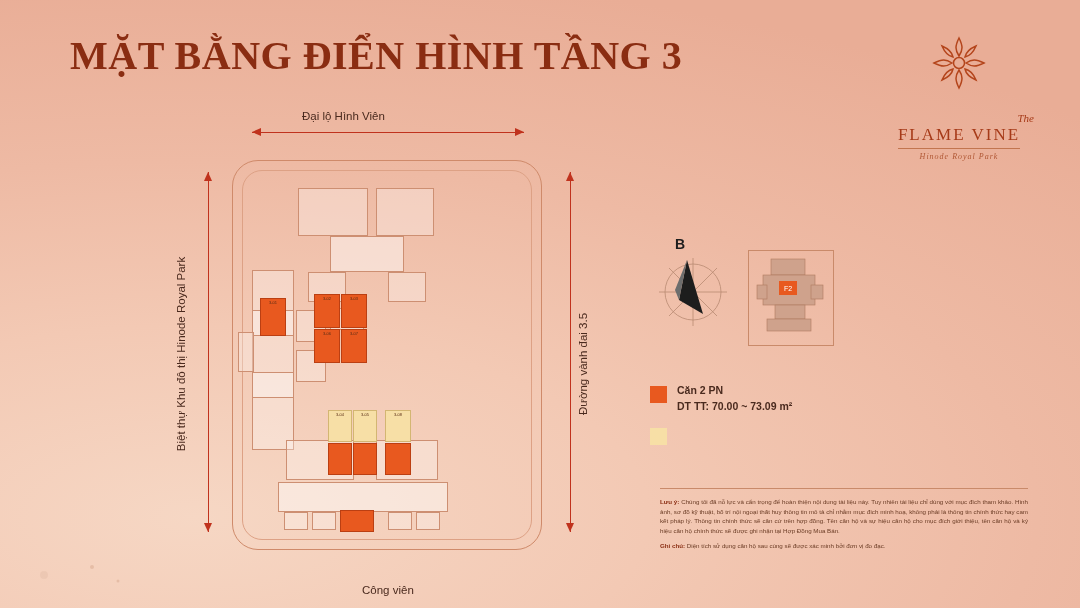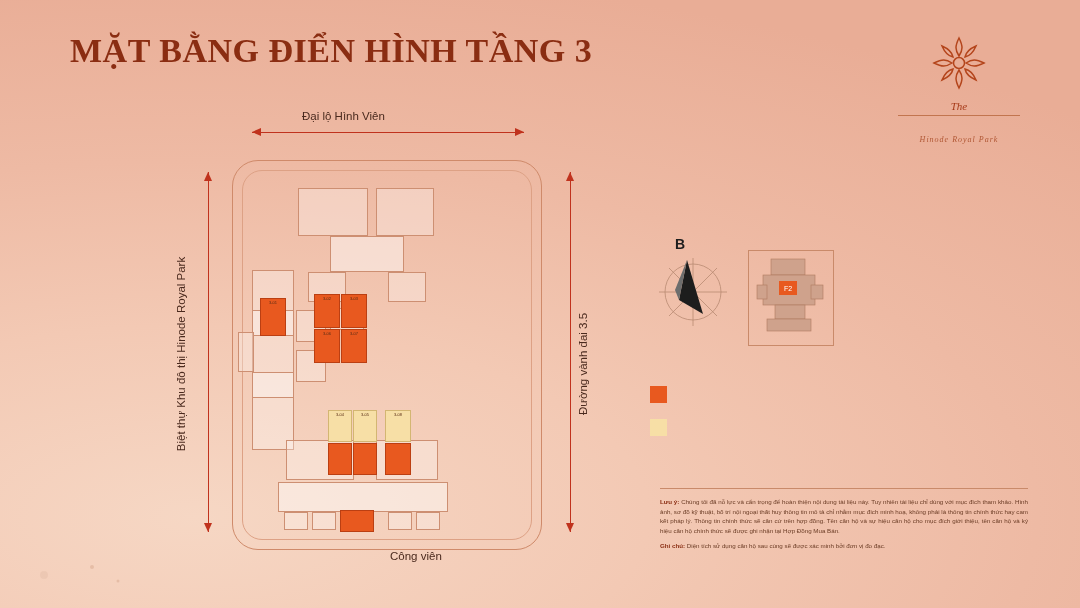--- a/index.html
+++ b/index.html
@@ -9,29 +9,29 @@
     font-family:"Liberation Sans", sans-serif;
     background:
       radial-gradient(120% 90% at 18% 85%, #f6d7c4 0%, #f3c9b4 35%, #eebaa4 65%, #e9ad96 100%);
     position:relative;
     color:#7a2f18;
   }
   
   #page-title {
     position:absolute; left:70px; top:32px;
     font-family:"Liberation Serif", serif;
-    font-size:34px; font-weight:bold; letter-spacing:0.5px;
+    font-size:40px; font-weight:bold; letter-spacing:0.5px;
     color:#8a2d12;
   }
   
   #brand { position:absolute; right:46px; top:30px; width:150px; text-align:center; color:#a63a18; }
   #brand .mark { height:66px; display:flex; align-items:center; justify-content:center; }
-  #brand .the { font-family:"Liberation Serif", serif; font-size:11px; font-style:italic; margin-top:4px; }
+  #brand .the { font-family:"Liberation Serif", serif; font-size:11px; font-style:italic; margin-top:16px;text-align:right; }
   #brand .name { font-family:"Liberation Serif", serif; font-size:17px; letter-spacing:2px; margin-top:1px; }
-  #brand .sub { font-family:"Liberation Serif", serif; font-size:8px; letter-spacing:1px; margin-top:19px; color:#b05734; font-style:italic;}
+  #brand .sub { font-family:"Liberation Serif", serif; font-size:8px; letter-spacing:1px; margin-top:3px; color:#b05734; font-style:italic;}
   #brand .rule { height:1px; background:#c2754f; margin:3px 14px; }
 
   
   #plan-area { position:absolute; left:180px; top:110px; width:420px; height:480px; }
 
   .dim-label { position:absolute; font-size:11.5px; color:#4a2a1e; white-space:nowrap; }
   .arrow-h { position:absolute; height:1px; background:#c0321d; }
   .arrow-h:before, .arrow-h:after {
     content:""; position:absolute; top:-4px; width:0; height:0;
     border-top:4.5px solid transparent; border-bottom:4.5px solid transparent;
@@ -71,21 +71,21 @@
   .legend-row { display:flex; align-items:flex-start; margin-bottom:14px; }
   .swatch { width:17px; height:17px; margin-right:10px; margin-top:2px; flex:0 0 auto; }
   .legend-title { font-size:10.5px; font-weight:bold; color:#4a2a1e; }
   .legend-sub { font-size:10.5px; font-weight:bold; color:#4a2a1e; margin-top:4px; }
 
   #notes { position:absolute; left:660px; top:488px; width:368px; }
   #notes .hr { height:1px; background:#c98a6a; margin-bottom:8px; }
   #notes p { margin:0 0 6px 0; font-size:6.2px; line-height:1.55; color:#6a3b24; text-align:justify; }
   #notes b { color:#8a2d12; }
 
-  #bottom-label { position:absolute; left:362px; top:550px; font-size:11.5px; color:#4a2a1e;margin-left:28px; }
+  #bottom-label { position:absolute; left:362px; top:584px; font-size:11.5px; color:#4a2a1e; }
 
   .specks { position:absolute; left:30px; top:555px; width:120px; height:40px; opacity:.5; }
 </style>
 </head>
 <body>
 
 <div id="page-title">MẶT BẰNG ĐIỂN HÌNH TẦNG 3</div>
 
 <div id="brand">
   <div class="mark">
@@ -97,20 +97,21 @@
         <path d="M56 31 C48 35 44 35 38 31 C44 27 48 27 56 31 Z"></path>
         <path d="M14 14 C21 17 24 20 25 25 C20 24 17 21 14 14 Z"></path>
         <path d="M48 14 C45 21 42 24 37 25 C38 20 41 17 48 14 Z"></path>
         <path d="M14 48 C17 41 20 38 25 37 C24 42 21 45 14 48 Z"></path>
         <path d="M48 48 C41 45 38 42 37 37 C42 38 45 41 48 48 Z"></path>
         <circle cx="31" cy="31" r="5.5"></circle>
       </g>
     </svg>
   </div>
   <div class="the">The</div>
+  <div class="name">FLAME VINE</div>
   <div class="rule"></div>
   <div class="sub">Hinode Royal Park</div>
 </div>
 
 <div id="plan-area">
 
   <div class="dim-label" style="left:122px; top:0px;">Đại lộ Hình Viên</div>
   <div class="arrow-h" style="left:72px; top:22px; width:272px;"></div>
 
   <div class="arrow-v" style="left:28px; top:62px; height:360px;"></div>
@@ -204,20 +205,24 @@
       <rect x="18" y="68" width="44" height="12"></rect>
     </g>
     <rect x="30" y="30" width="18" height="14" fill="#e8591f"></rect>
     <text x="39" y="40" font-size="7" fill="#ffffff" text-anchor="middle" font-family="Liberation Sans, sans-serif">F2</text>
   </svg>
 </div>
 
 <div id="right-col" style="top:384px;">
   <div class="legend-row">
     <div class="swatch" style="background:#e8591f;"></div>
+    <div>
+      <div class="legend-title">Căn 2 PN</div>
+      <div class="legend-sub">DT TT: 70.00 ~ 73.09 m²</div>
+    </div>
   </div>
   <div class="legend-row">
     <div class="swatch" style="background:#f7dfa6;"></div>
   </div>
 </div>
 
 <div id="notes">
   <div class="hr"></div>
   <p>
     <b>Lưu ý:</b>

